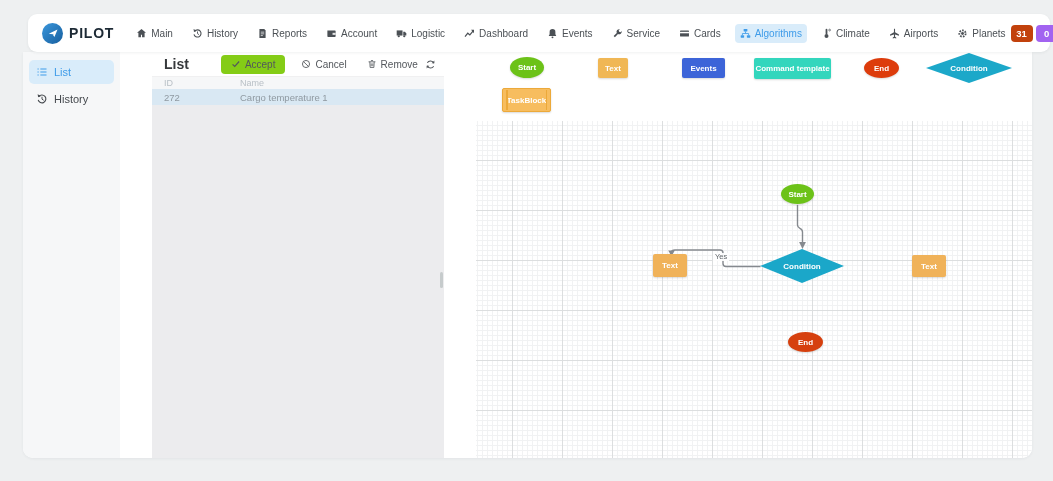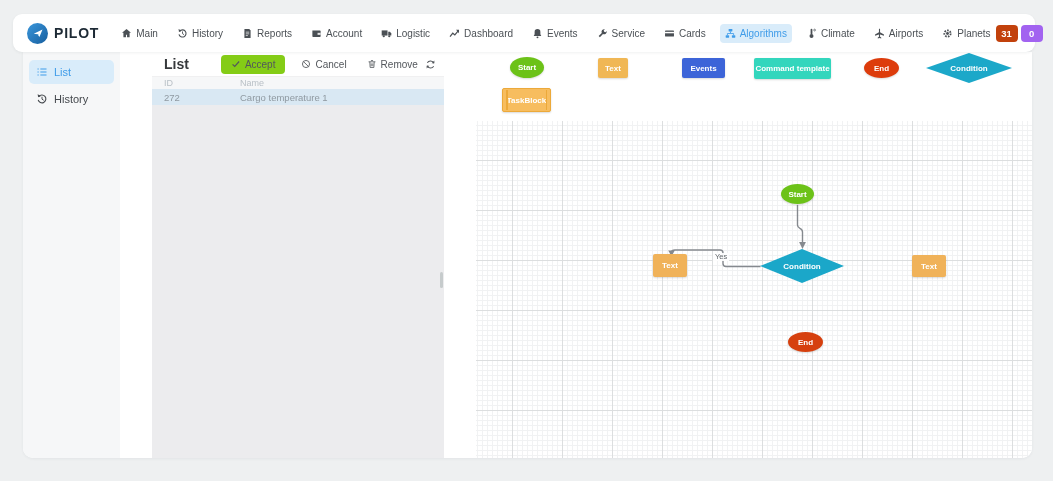--- a/index.html
+++ b/index.html
@@ -4,21 +4,21 @@
 <style>
   html,body{margin:0;padding:0;}
   body{
     width:1053px;height:481px;position:relative;overflow:hidden;
     background:#eef0f1;font-family:"Liberation Sans",sans-serif;
     -webkit-font-smoothing:antialiased;
   }
   svg{display:block}
   
   .topbar{
-    position:absolute;left:13px;top:14px;width:1022px;height:38px;
+    position:absolute;left:28px;top:14px;width:1022px;height:38px;
     background:#fff;border-radius:9px;box-shadow:0 1px 3px rgba(40,50,60,.07);
     display:flex;align-items:center;padding:8px 14px;box-sizing:border-box;z-index:5;
   }
   .logo{display:flex;align-items:center;gap:6px;flex:0 0 auto;}
   .logo-circle{width:21px;height:21px;border-radius:50%;
     background:linear-gradient(135deg,#3b97dc,#165e9e);display:flex;align-items:center;justify-content:center;}
   .logo-circle svg{width:12px;height:12px}
   .logo-text{font-size:14px;font-weight:bold;letter-spacing:.8px;color:#1d2a35;}
   .nav{display:flex;align-items:center;gap:9px;margin-left:17px;white-space:nowrap;}
   .nav-item{display:flex;align-items:center;gap:4px;font-size:10px;color:#4b5055;

